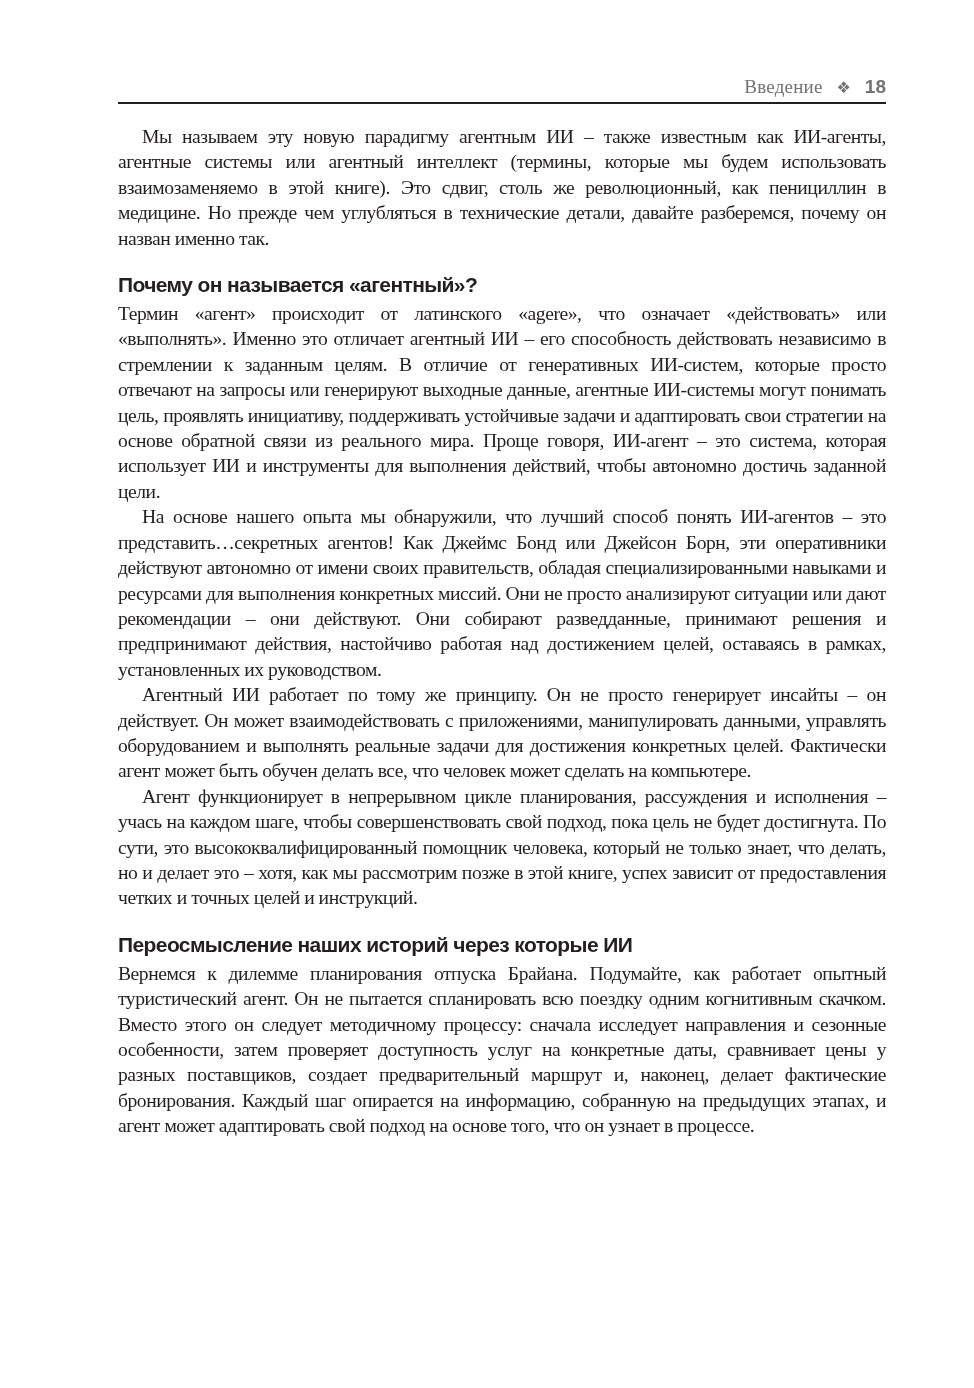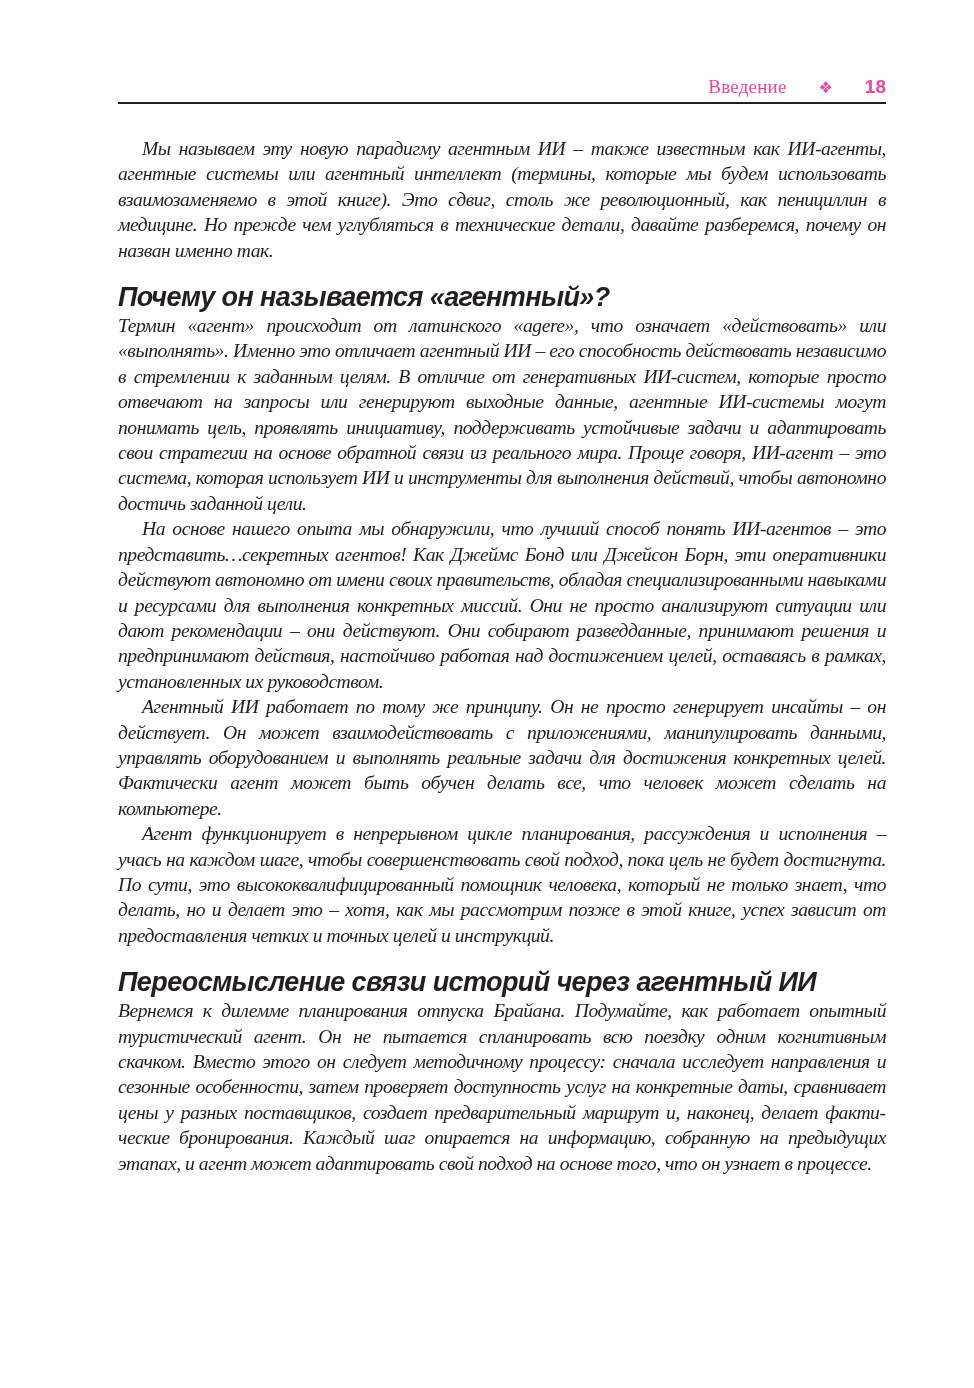--- a/index.html
+++ b/index.html
@@ -4,38 +4,38 @@
 <style>
   html, body { margin: 0; padding: 0; background: #ffffff; }
   body { width: 974px; height: 1388px; position: relative; overflow: hidden; }
   .page {
     position: absolute; left: 118px; top: 0; width: 768px;
     color: #231f20;
     font-family: "Liberation Serif", "DejaVu Serif", serif;
   }
   .running-head {
     position: absolute; top: 76px; right: 0; height: 26px;
-    display: flex; align-items: baseline; gap: 28px;
-    font-size: 19px; color: #ec4899;
+    display: flex; align-items: baseline; gap: 10px;
+    font-size: 19px; color: #737373;
   }
   .running-head .section { font-family: "Liberation Serif", serif; letter-spacing: 0.2px; }
   .running-head .orn { font-size: 16px; margin: 0 4px; }
   .running-head .pageno { font-family: "Liberation Sans", sans-serif; font-weight: bold; font-size: 19px; }
   .rule { position: absolute; top: 102px; left: 0; width: 768px; height: 2px; background: #231f20; }
-  .content { position: absolute; top: 136px; left: 0; width: 768px; font-style: italic; }
+  .content { position: absolute; top: 124px; left: 0; width: 768px; }
   p {
     margin: 0; font-size: 19.6px; line-height: 25.4px;
     text-align: justify; hyphens: manual;
     letter-spacing: -0.45px; word-spacing: 0px;
     transform-origin: left top;
   }
   p.indent { text-indent: 24px; }
   h2 {
     margin: 0; font-family: "Liberation Sans", "DejaVu Sans", sans-serif;
-    font-weight: bold; font-size: 27px; line-height: 26px;
+    font-weight: bold; font-size: 21px; line-height: 26px;
     letter-spacing: -0.6px; color: #231f20;
   }
   .h-1 { margin-top: 21px; margin-bottom: 3px; }
   .h-2 { margin-top: 21px; margin-bottom: 3px; }
 </style>
 </head>
 <body>
 
 <div class="page">
   <div class="running-head">
@@ -47,16 +47,16 @@
 
   <div class="content">
     <p class="indent">Мы называем эту новую парадигму агентным ИИ – также известным как ИИ-агенты, агентные системы или агентный интеллект (термины, которые мы будем использовать взаимозаменяемо в этой книге). Это сдвиг, столь же революционный, как пенициллин в медицине. Но прежде чем углубляться в технические детали, давайте разберемся, почему он назван именно так.</p>
 
     <h2 class="h-1">Почему он называется «агентный»?</h2>
     <p>Термин «агент» происходит от латинского «agere», что означает «действо­вать» или «выполнять». Именно это отличает агентный ИИ – его способность действовать независимо в стремлении к заданным целям. В отличие от гене­ративных ИИ-систем, которые просто отвечают на запросы или генерируют выходные данные, агентные ИИ-системы могут понимать цель, проявлять инициативу, поддерживать устойчивые задачи и адаптировать свои стратегии на основе обратной связи из реального мира. Проще говоря, ИИ-агент – это система, которая использует ИИ и инструменты для выполнения действий, чтобы автономно достичь заданной цели.</p>
     <p class="indent">На основе нашего опыта мы обнаружили, что лучший способ понять ИИ-агентов – это представить…секретных агентов! Как Джеймс Бонд или Джейсон Борн, эти оперативники действуют автономно от имени своих правительств, обладая специализированными навыками и ресурсами для выполнения кон­кретных миссий. Они не просто анализируют ситуации или дают рекомен­дации – они действуют. Они собирают разведданные, принимают решения и предпринимают действия, настойчиво работая над достижением целей, оставаясь в рамках, установленных их руководством.</p>
     <p class="indent">Агентный ИИ работает по тому же принципу. Он не просто генерирует ин­сайты – он действует. Он может взаимодействовать с приложениями, манипу­лировать данными, управлять оборудованием и выполнять реальные задачи для достижения конкретных целей. Фактически агент может быть обучен де­лать все, что человек может сделать на компьютере.</p>
     <p class="indent">Агент функционирует в непрерывном цикле планирования, рассуждения и исполнения – учась на каждом шаге, чтобы совершенствовать свой подход, пока цель не будет достигнута. По сути, это высококвалифицированный по­мощник человека, который не только знает, что делать, но и делает это – хотя, как мы рассмотрим позже в этой книге, успех зависит от предоставления чет­ких и точных целей и инструкций.</p>
 
-    <h2 class="h-2">Переосмысление связи историй через агентный ИИ</h2>
+    <h2 class="h-2">Переосмысление наших историй через которые ИИ</h2>
     <p>Вернемся к дилемме планирования отпуска Брайана. Подумайте, как рабо­тает опытный туристический агент. Он не пытается спланировать всю по­ездку одним когнитивным скачком. Вместо этого он следует методичному процессу: сначала исследует направления и сезонные особенности, затем проверяет доступность услуг на конкретные даты, сравнивает цены у разных поставщиков, создает предварительный маршрут и, наконец, делает факти­ческие бронирования. Каждый шаг опирается на информацию, собранную на предыдущих этапах, и агент может адаптировать свой подход на основе того, что он узнает в процессе.</p>
   </div>
 </div>
 
 </body></html>

